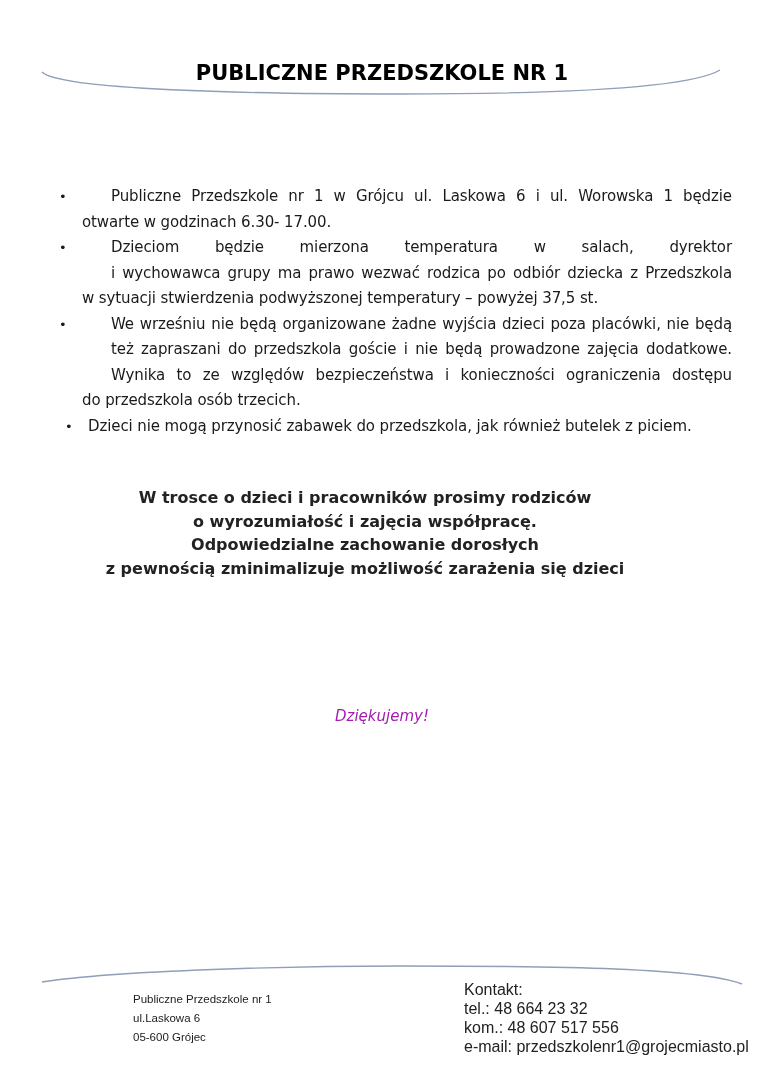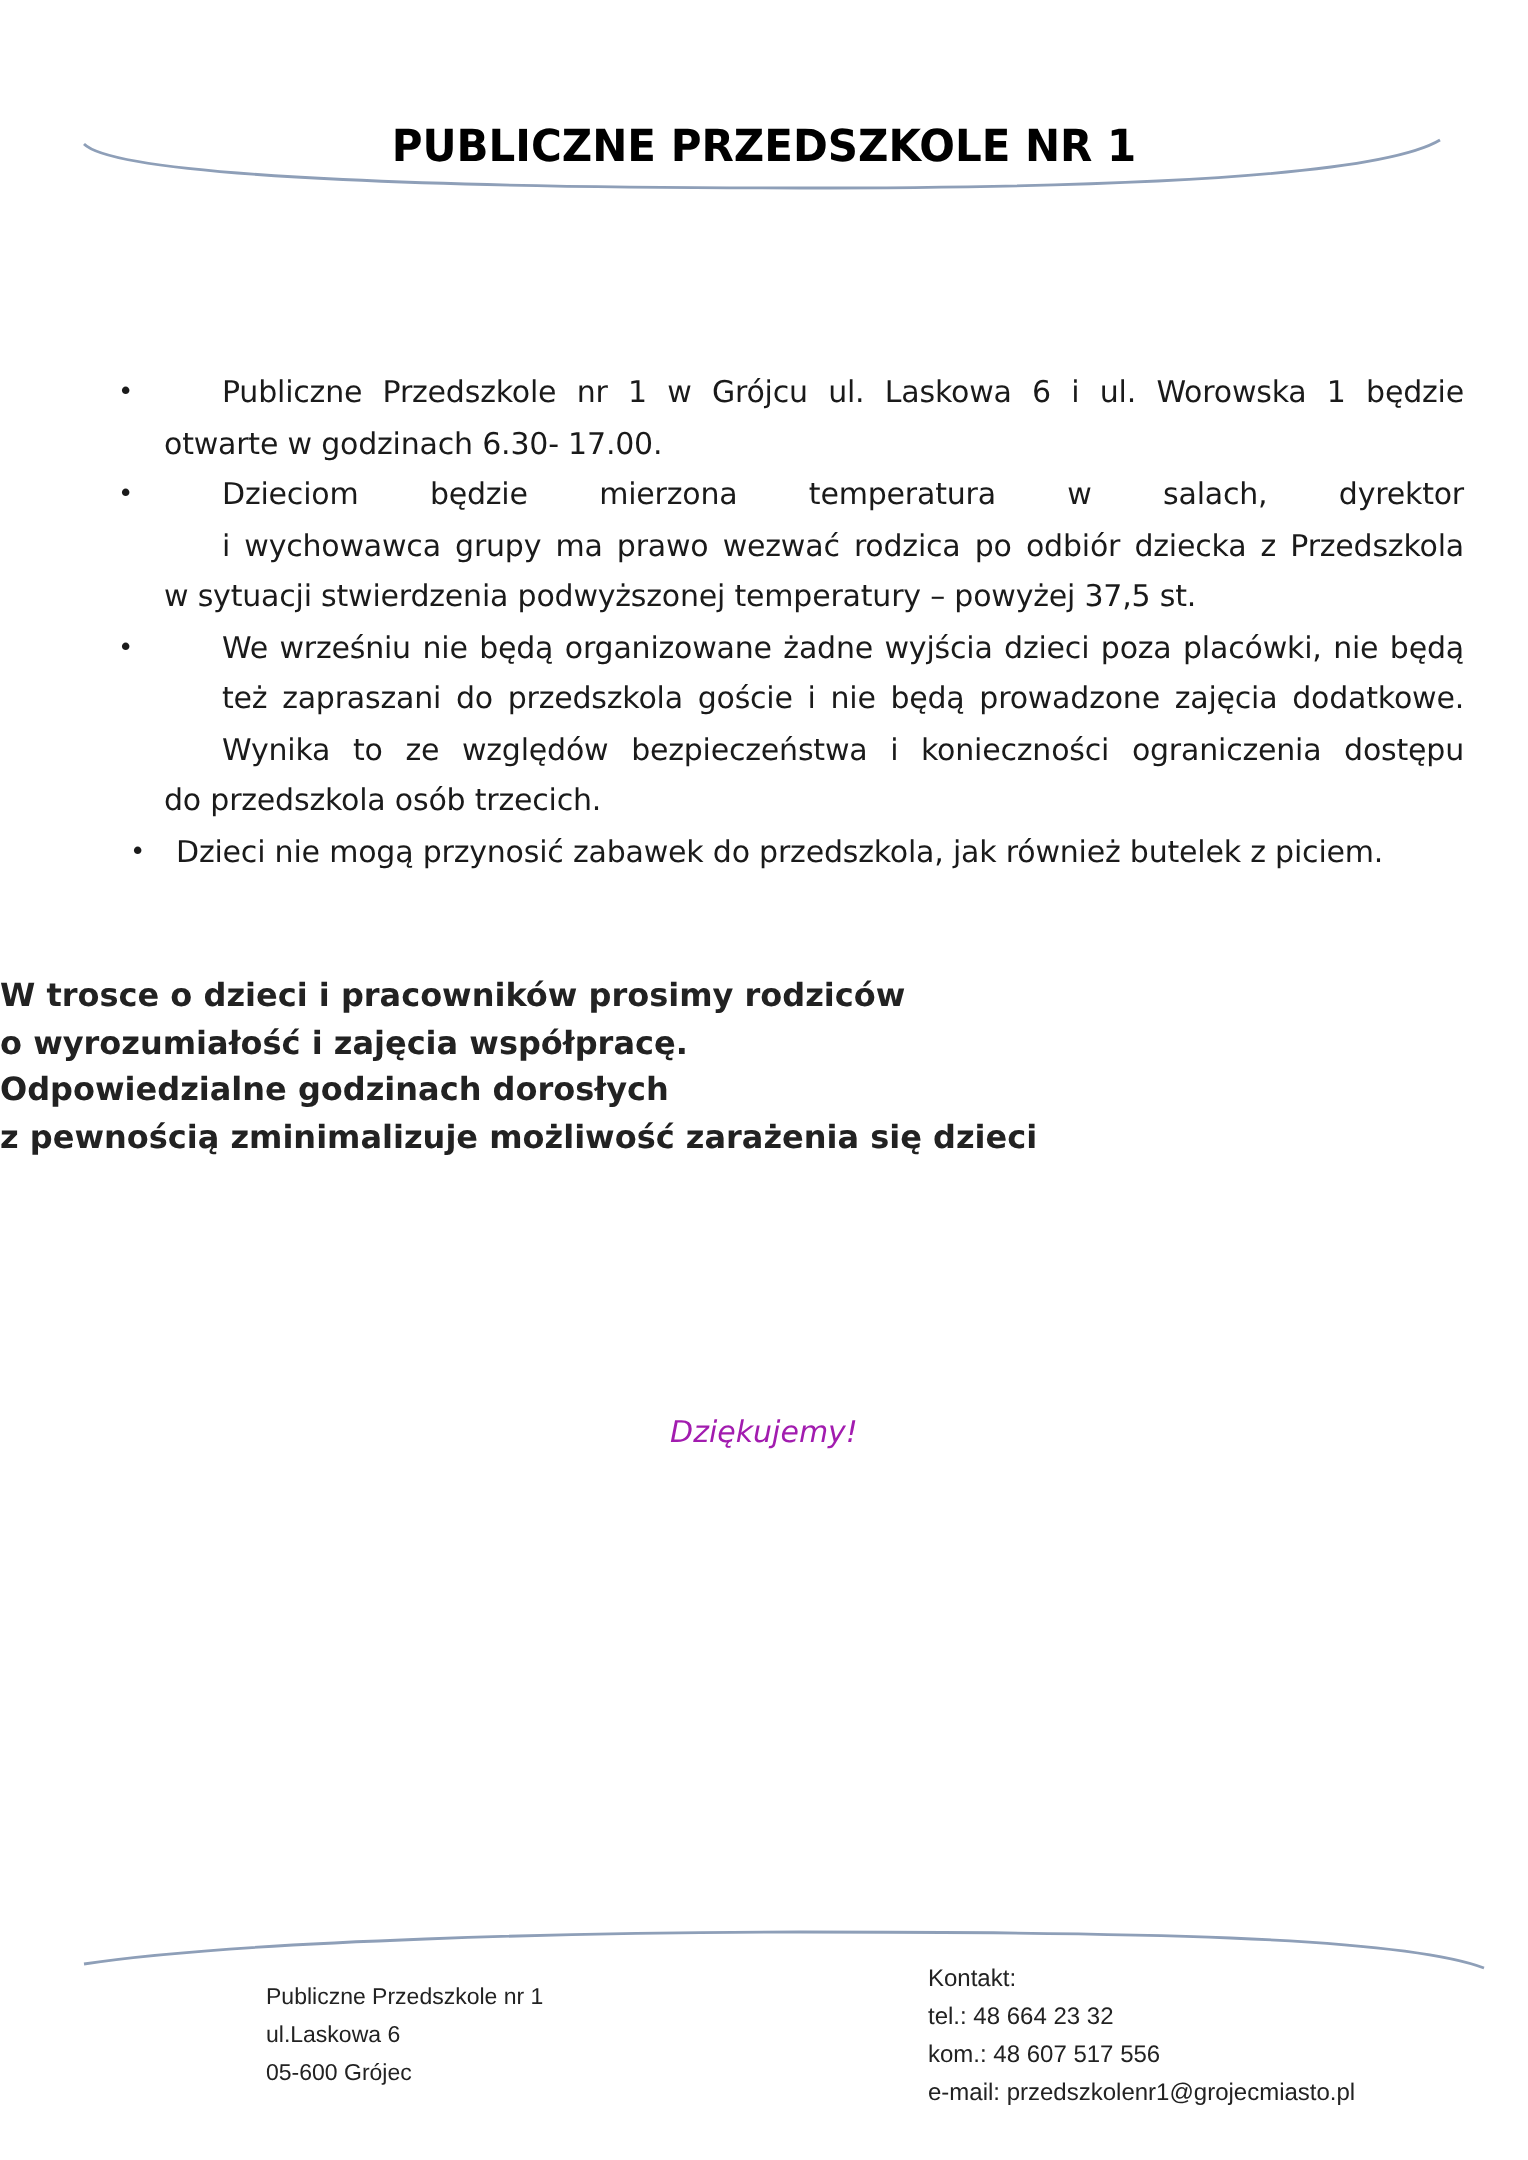--- a/index.html
+++ b/index.html
@@ -23,37 +23,37 @@
     .bullet-item { position: relative; padding-left: 26px; text-align: justify; }
     .bullet-item .dot {
       position: absolute; left: 3px; top: 0; font-size: 13px;
     }
     .bullet-item.last { padding-left: 26px; }
     .bullet-item.last .dot { left: 9px; }
     .justify-line { display: block; text-align: justify; text-align-last: justify; margin-left: 29px; }
     .plain-line { display: block; }
 
     .appeal {
-      position: absolute; left: 0; width: 730px; top: 486px; text-align: left;
+      position: absolute; left: 0; width: 730px; top: 486px; text-align: center;
       font-family: "DejaVu Sans", sans-serif; font-weight: bold; font-size: 16px; line-height: 23.5px; color: #222;
     }
     .appeal span { display: block; }
 
     .thanks {
       position: absolute; left: 0; width: 764px; top: 707px; text-align: center;
       font-family: "DejaVu Sans", sans-serif; font-style: italic; font-size: 15px; color: #a21caf;
     }
 
     .footer-left {
       position: absolute; left: 133px; top: 990px;
       font-family: "Liberation Sans", sans-serif; font-size: 11.5px; line-height: 19px; color: #222;
     }
     .footer-right {
       position: absolute; left: 464px; top: 980px;
-      font-family: "Liberation Sans", sans-serif; font-size: 12px; line-height: 19px; color: #222;
+      font-family: "Liberation Sans", sans-serif; font-size: 16px; line-height: 19px; color: #222;
     }
     .footer-left span, .footer-right span { display: block; }
   </style>
 </head>
 <body>
 
 <div class="page">
 
   <svg class="curve curve-top" viewBox="0 0 764 50" preserveAspectRatio="none">
     <path d="M42 12 C 60 30, 250 34, 400 34 C 560 34, 690 28, 720 10" fill="none" stroke="#8e9fb8" stroke-width="1.4"></path>
@@ -81,21 +81,21 @@
     </div>
     <div class="bullet-item last">
       <span class="dot">•</span>
       <span class="plain-line" style="padding-left:6px">Dzieci nie mogą przynosić zabawek do przedszkola, jak również butelek z piciem.</span>
     </div>
   </div>
 
   <div class="appeal">
     <span>W trosce o dzieci i pracowników prosimy rodziców</span>
     <span>o wyrozumiałość i zajęcia współpracę.</span>
-    <span>Odpowiedzialne godzinach dorosłych</span>
+    <span>Odpowiedzialne zachowanie dorosłych</span>
     <span>z pewnością zminimalizuje możliwość zarażenia się dzieci</span>
   </div>
 
   <div class="thanks">Dziękujemy!</div>
 
   <svg class="curve curve-bottom" viewBox="0 0 764 40" preserveAspectRatio="none">
     <path d="M42 22 C 120 10, 300 6, 400 6 C 560 6, 700 8, 742 24" fill="none" stroke="#8e9fb8" stroke-width="1.4"></path>
   </svg>
 
   <div class="footer-left">

